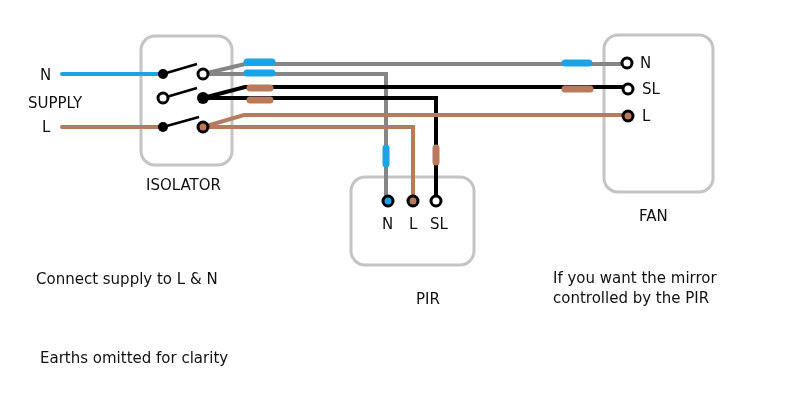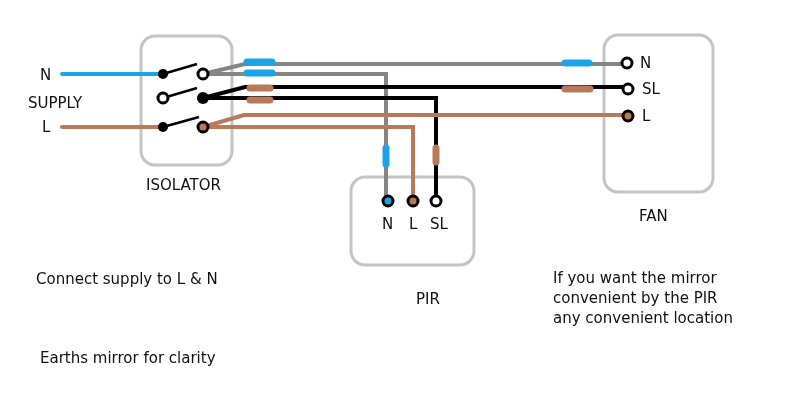--- a/index.html
+++ b/index.html
@@ -80,19 +80,18 @@
 <div class="lbl" style="left:416px;top:281px;margin-top:9px;">PIR</div>
 
 <div class="lbl" style="left:640px;top:54px;">N</div>
 <div class="lbl" style="left:642px;top:80px;">SL</div>
 <div class="lbl" style="left:642px;top:107px;">L</div>
 <div class="lbl" style="left:639px;top:207px;">FAN</div>
 
 <div class="note" style="left:36px;top:269px;">
   <div>Connect supply to L &amp; N</div>
 </div>
-<div class="note" style="left:40px;top:348px;">Earths mirror for clarity</div>
+<div class="note" style="left:40px;top:348px;">Earths omitted for clarity</div>
 
 <div class="note" style="left:553px;top:268px;line-height:20px;">
   <div>If you want the mirror</div>
-  <div>convenient by the PIR</div>
-  <div>any convenient location</div>
+  <div>controlled by the PIR</div>
 </div>
 
 </body></html>

